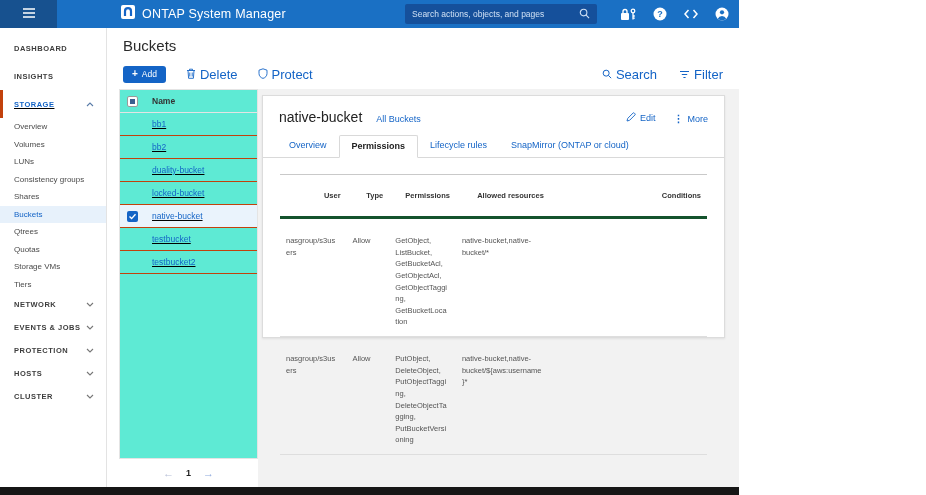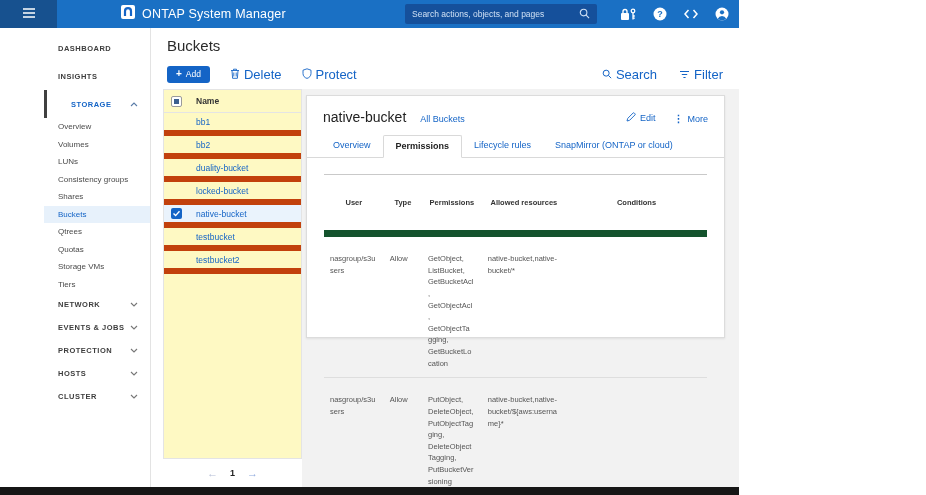--- a/index.html
+++ b/index.html
@@ -16,24 +16,24 @@
   .tb-search input { flex:1; background:transparent; border:none; outline:none; color:#e8f0fa; font-size:8.5px; font-family:"Liberation Sans", sans-serif; }
   .tb-search input::placeholder { color:#cfe0f4; opacity:1; }
   .tb-icons { position:absolute; right:10px; top:0; height:28px; display:flex; align-items:center; gap:17px; }
   .tb-icon { display:flex; align-items:center; cursor:pointer; }
 
   
   .mainrow { flex:1; display:flex; min-height:0; }
   .bottom-bar { flex:0 0 8px; background:#161616; }
 
   
-  .sidebar { width:107px; flex:0 0 107px; border-right:1px solid #e3e3e3; padding-top:6px; background:#fff;margin-left:44px; }
+  .sidebar { width:107px; flex:0 0 107px; border-right:1px solid #e3e3e3; padding-top:6px; background:#fff; }
   .nav-top { height:28px; display:flex; align-items:center; padding:0 12px 0 14px; cursor:pointer; position:relative; }
   .nav-top-label { font-size:7.5px; font-weight:bold; letter-spacing:0.5px; color:#3d3d3d; }
-  .nav-top.active { border-left:3px solid #404040; padding-left:24px; }
+  .nav-top.active { border-left:3px solid #c2410c; padding-left:11px;text-decoration:underline; }
   .nav-top.active .nav-top-label { color:#1464c6; }
   .nav-top .chev { margin-left:auto; display:flex; }
   .nav-sub { height:17.5px; display:flex; align-items:center; padding-left:14px; cursor:pointer; }
   .nav-sub span { font-size:8px; color:#4a4a4a; }
   .nav-sub.selected { background:#e7f1fb; }
   .nav-sub.selected span { color:#1464c6; }
   .nav-col { height:23px; }
 
   
   .content { flex:1; display:flex; flex-direction:column; min-width:0; }
@@ -43,25 +43,25 @@
   .btn-add .plus { font-size:10px; font-weight:bold; line-height:1; }
   .tool-link { display:flex; align-items:center; gap:4px; color:#1464c6; font-size:13px; margin-left:20px; cursor:pointer; }
   .toolbar-spacer { flex:1; }
   .tool-link.right { margin-left:0; margin-right:22px; }
   .tool-link.right:last-child { margin-right:2px; }
 
   .content-body { flex:1; display:flex; margin-top:6px; min-height:0; }
 
   
   .list-column { width:139px; flex:0 0 139px; margin-left:12px; display:flex; flex-direction:column; }
-  .list-panel { flex:1; border:1px solid #e4e4e4; background:#fef9c3; }
+  .list-panel { flex:1; border:1px solid #e4e4e4; background:#5eead4; }
   .list-header { height:23px; display:flex; align-items:center; padding-left:7px; border-bottom:1px solid #e4e4e4; }
   .cbx-slot { width:11px; height:11px; flex:0 0 11px; margin-right:14px; display:flex; }
   .name-header { font-size:8.5px; font-weight:bold; color:#333; }
-  .brow { height:23px; display:flex; align-items:center; padding-left:7px; border-bottom:6px solid #c2410c; cursor:pointer; }
+  .brow { height:23px; display:flex; align-items:center; padding-left:7px; border-bottom:1px solid #c2410c; cursor:pointer;text-decoration:underline; }
   .brow.selected { background:#eaf3fc; }
   .bname { font-size:8.5px; color:#1464c6; text-decoration:none; cursor:pointer; }
   .pagination { height:28px; display:flex; align-items:center; justify-content:center; gap:12px; }
   .pg-arrow { font-size:11px; cursor:pointer; }
   .pg-prev { color:#b4bdd6; }
   .pg-next { color:#8ea9dd; }
   .pg-num { font-size:9px; font-weight:bold; color:#222; }
 
   
   .detail-zone { flex:1; background:#f2f2f2; padding:6px 14px 0 4px; min-width:0; }
@@ -72,21 +72,21 @@
   .head-spacer { flex:1; }
   .head-action { display:flex; align-items:center; gap:4px; color:#1464c6; font-size:9px; cursor:pointer; margin-left:18px; }
   .more-dots { font-size:10px; font-weight:bold; color:#1464c6; line-height:1; }
 
   .tabs { display:flex; margin-top:10px; padding-left:14px; border-bottom:1px solid #d9d9d9; }
   .tab { font-size:9px; color:#1464c6; padding:5px 12px 6px 12px; cursor:pointer; margin-bottom:-1px; }
   .tab.active { background:#fff; border:1px solid #d9d9d9; border-bottom:1px solid #fff; border-radius:2px 2px 0 0; color:#222; font-weight:bold; }
 
   .table-wrap { padding:16px 17px 0 17px; }
   table.perm { width:100%; border-collapse:collapse; table-layout:fixed; }
-  table.perm th { font-size:7.5px; color:#333; text-align:center; padding:23px 6px; border-top:1px solid #c9c9c9; border-bottom:7px solid #14532d; }
+  table.perm th { font-size:7.5px; color:#333; text-align:right; padding:16px 6px; border-top:1px solid #c9c9c9; border-bottom:3px solid #14532d; }
   table.perm td { font-size:7.5px; color:#555; vertical-align:top; padding:16px 8px 8px 6px; line-height:1.55; border-bottom:1px solid #dedede; overflow-wrap:break-word; }
   td.user-cell { color:#444; }
 </style>
 </head>
 <body>
 
 <div class="app">
 
   <header class="topbar">
     <div class="hamburger-zone">

